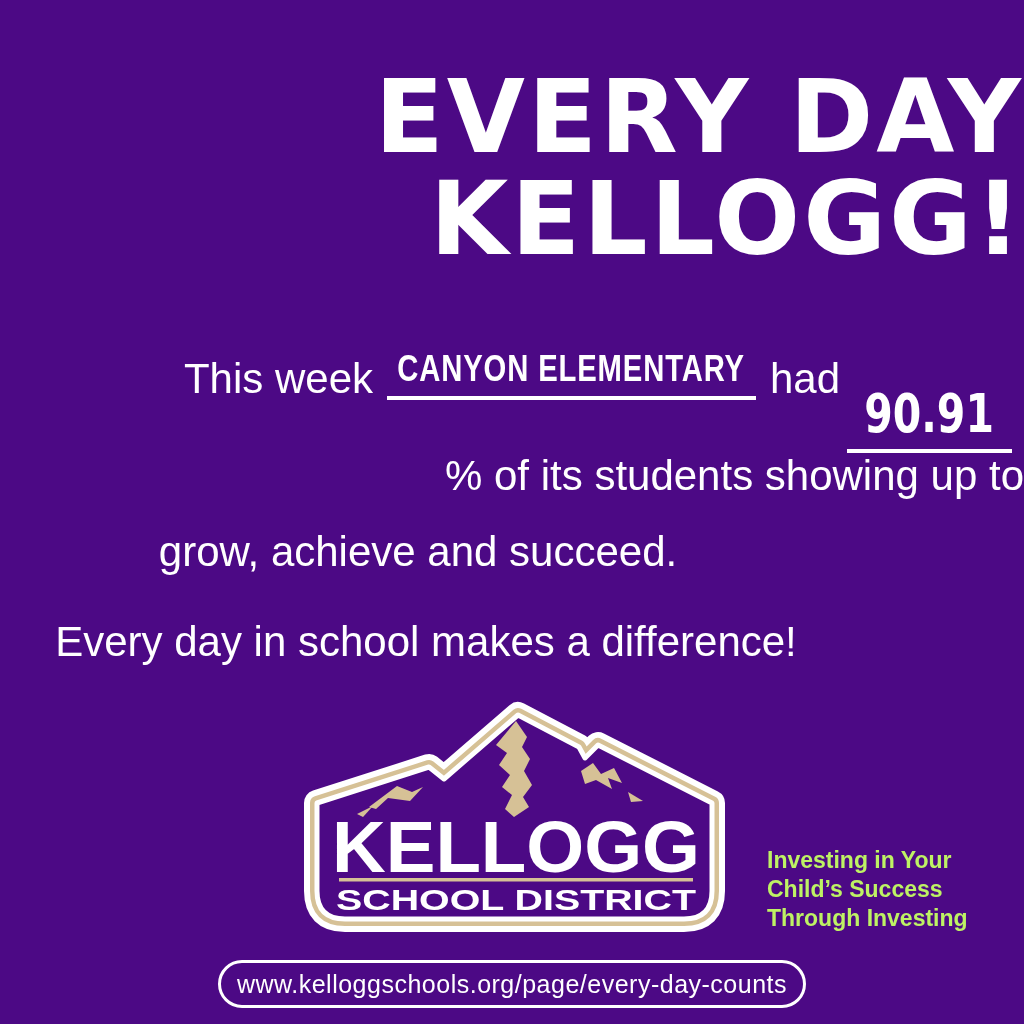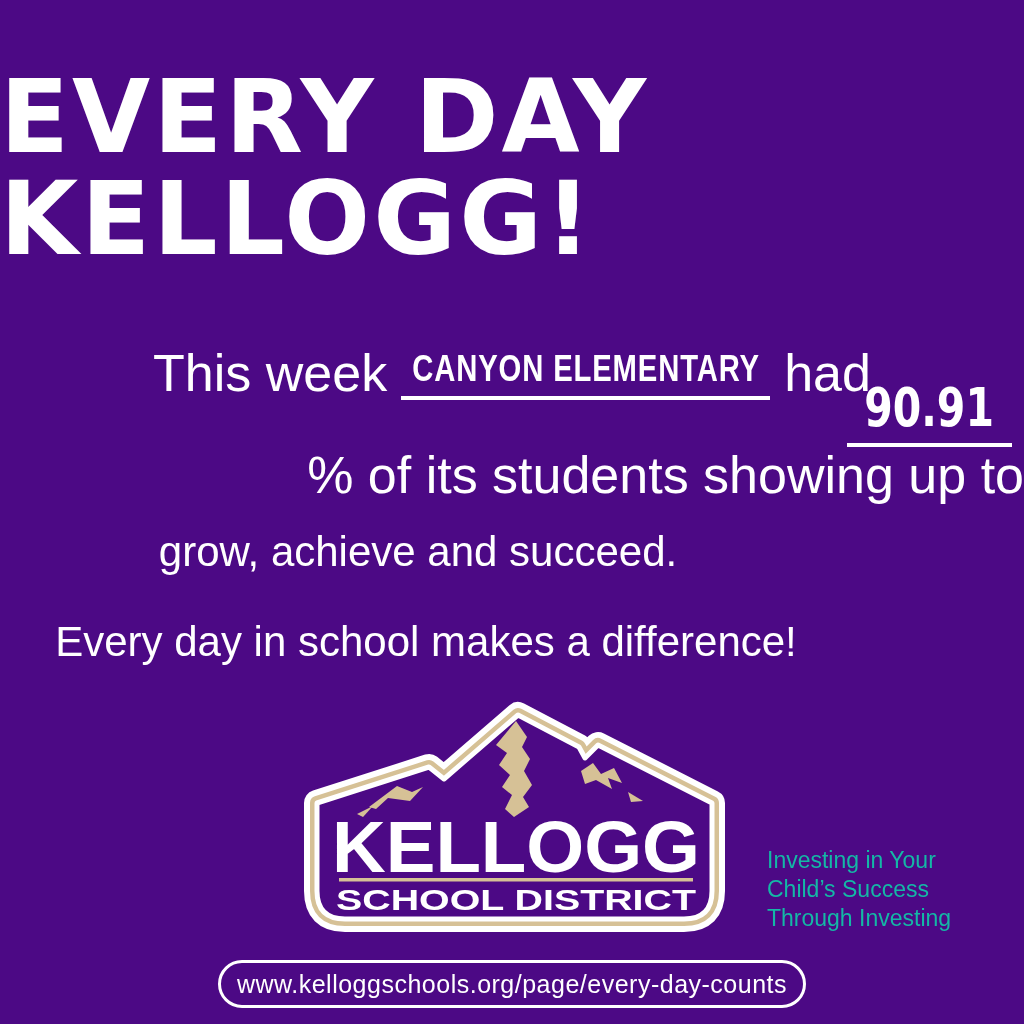--- a/index.html
+++ b/index.html
@@ -1,27 +1,27 @@
 <!DOCTYPE html>
 <html><head>
 <meta charset="utf-8">
 <style>
   html,body{margin:0;padding:0;}
   body{width:1024px;height:1024px;overflow:hidden;font-family:"Liberation Sans",sans-serif;}
   #canvas{position:relative;width:1024px;height:1024px;background:#4c0985;}
 
   .title{
     position:absolute;left:0;top:66px;width:1024px;
-    text-align:left;color:#fff;
+    text-align:right;color:#fff;
     font-family:"DejaVu Sans",sans-serif;font-weight:bold;
     font-size:101px;line-height:102px;letter-spacing:3px;
   }
 
   .row{position:absolute;display:flex;align-items:flex-end;color:#fff;}
-  .sentence{font-size:52px;line-height:1.1;color:#fff;white-space:nowrap;}
+  .sentence{font-size:42px;line-height:1.1;color:#fff;white-space:nowrap;}
 
   .row1{top:348px;left:0;width:1024px;justify-content:center;height:56px;}
   .blank{border-bottom:4px solid #fff;display:flex;justify-content:center;align-items:flex-end;}
   .blank-school{width:369px;margin:4px 14px;height:52px;}
   .school-name{
     font-weight:bold;font-size:34px;letter-spacing:1px;color:#fff;
     transform:scale(0.86,1.1);transform-origin:center bottom;
     padding-bottom:6px;white-space:nowrap;
   }
   .row2{top:416px;left:0;width:1024px;justify-content:center;height:60px;flex-direction:column;}
@@ -35,21 +35,21 @@
 
   .centerline{position:absolute;left:0;width:836px;text-align:center;color:#fff;font-size:42px;white-space:nowrap;}
   .line-grow{top:528px;}
   .line-everyday{top:618px;margin-left:8px;}
 
   .logo-svg{position:absolute;left:297px;top:679px;width:436px;height:260px;}
   .logo-svg text{font-family:"Liberation Sans",sans-serif;font-weight:bold;}
 
   .tagline{
     position:absolute;left:767px;top:846px;width:230px;
-    color:#14b8a6;font-size:23px;line-height:29px;font-weight:normal;
+    color:#bef264;font-size:23px;line-height:29px;font-weight:bold;
   }
 
   .url-pill{
     position:absolute;left:218px;top:960px;width:582px;height:42px;
     border:3px solid #fff;border-radius:24px;
     display:flex;align-items:center;justify-content:center;
     color:#fff;font-size:25px;letter-spacing:0.5px;
   }
 </style>
 </head>

